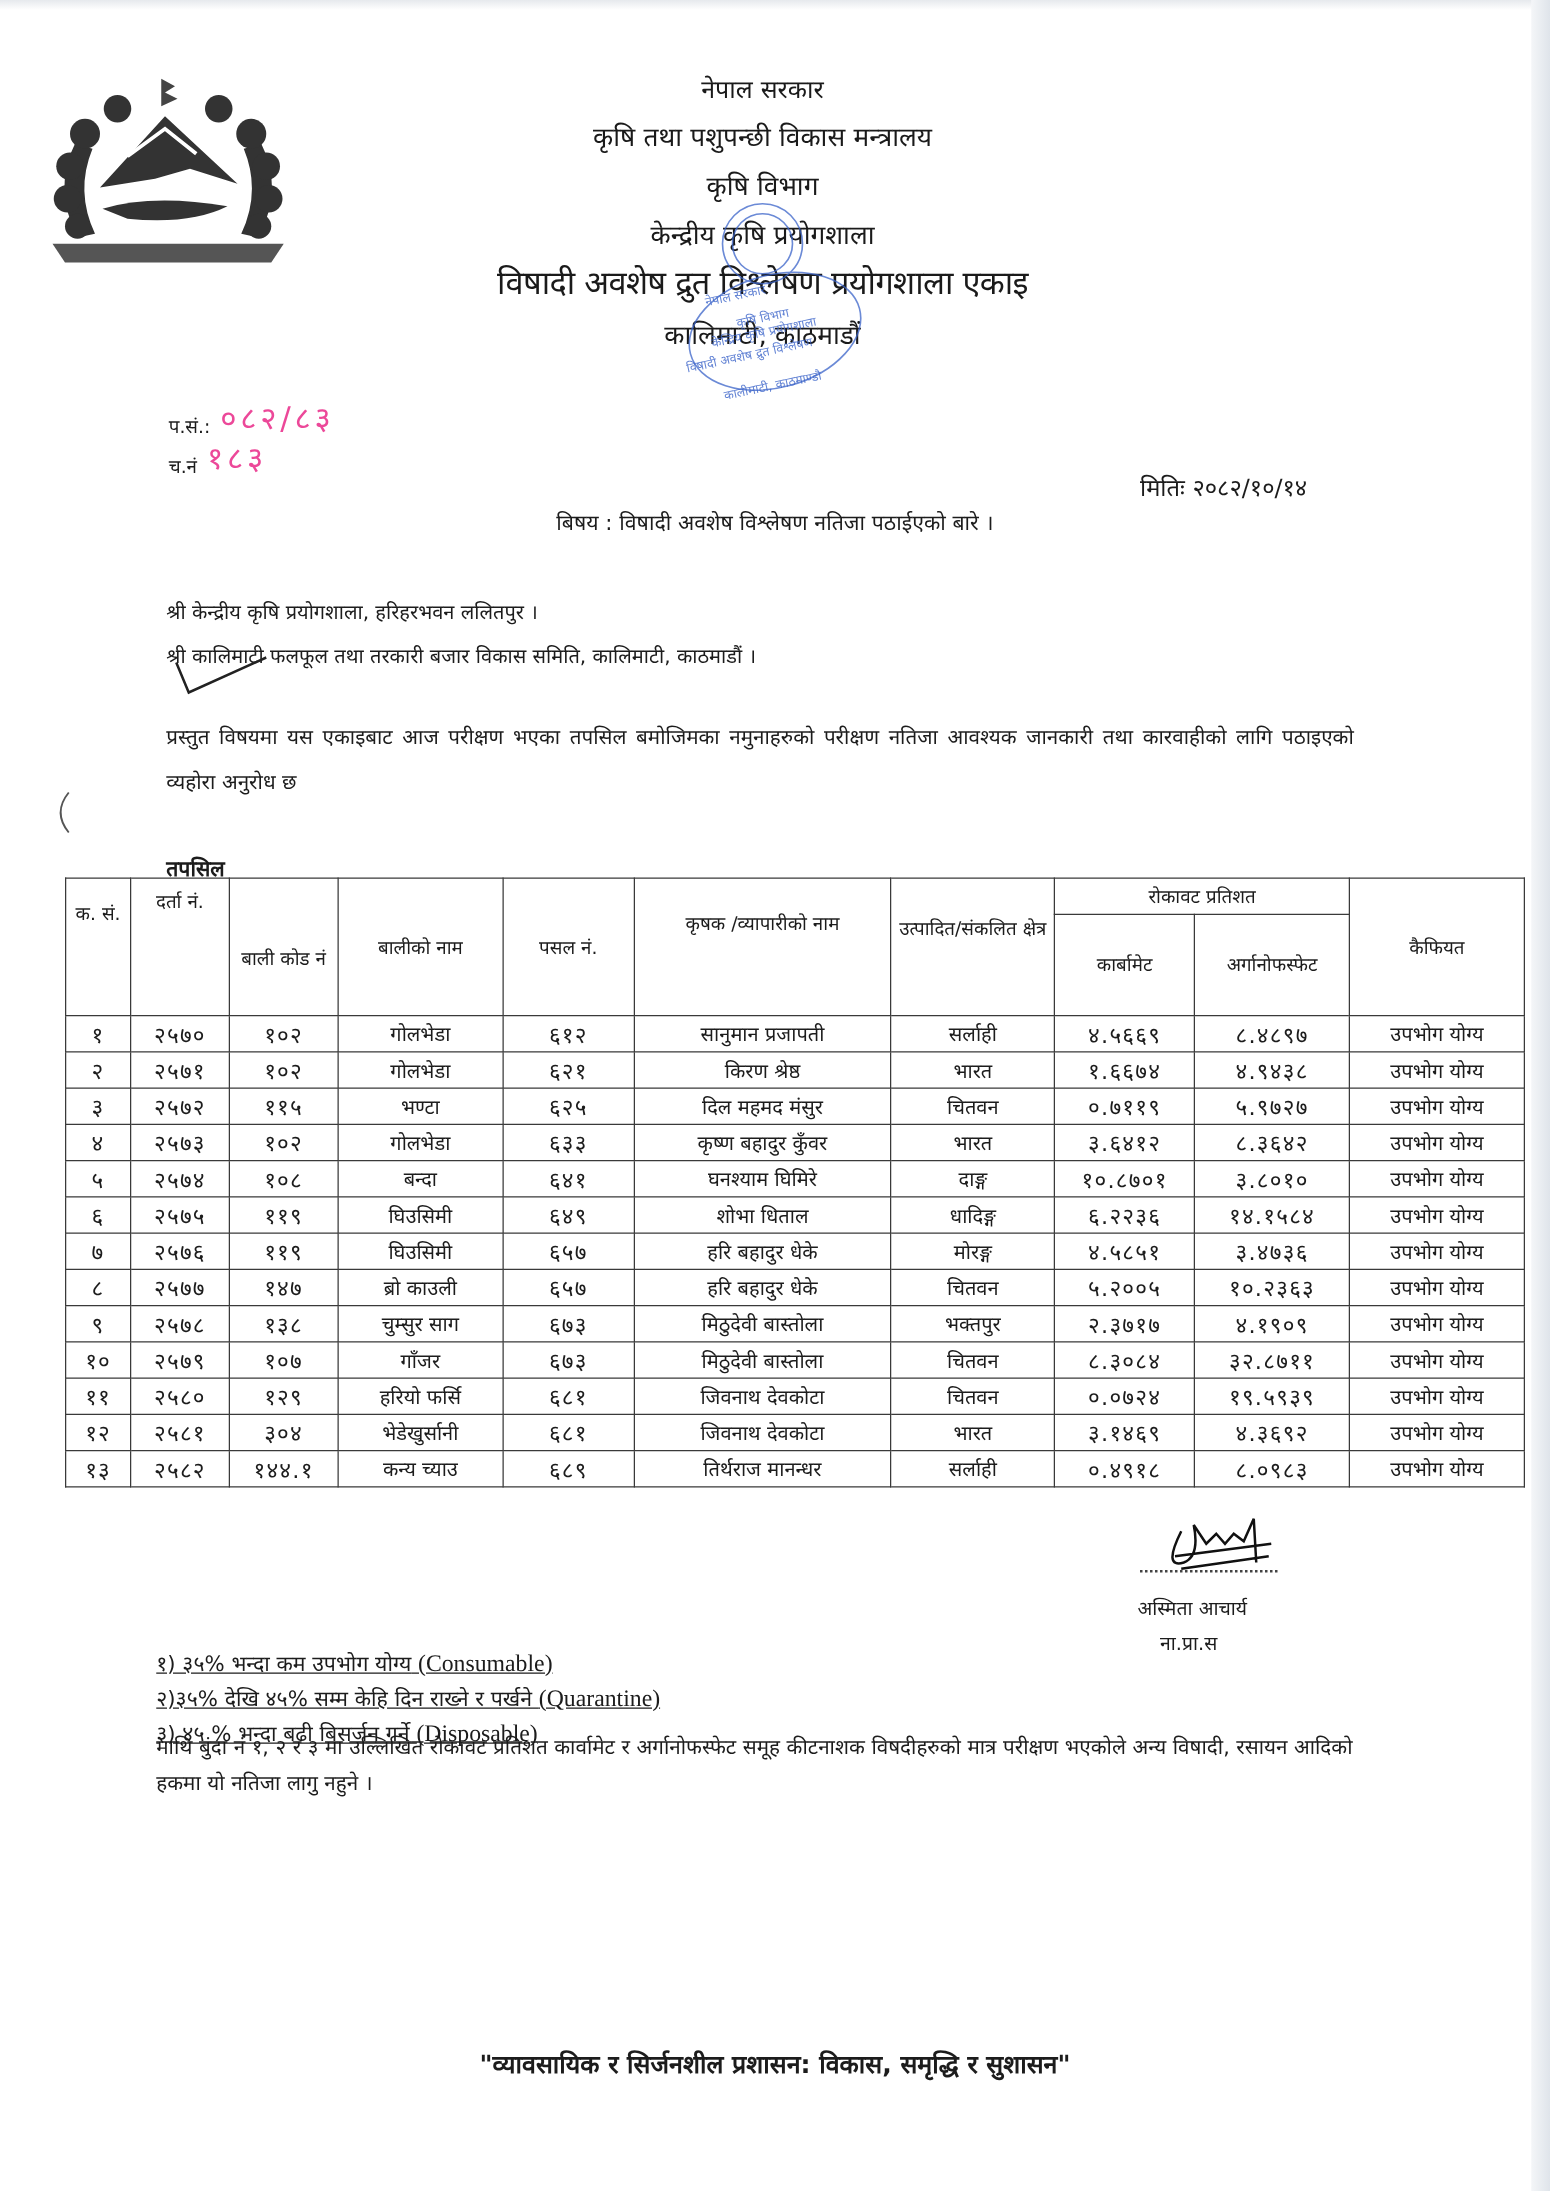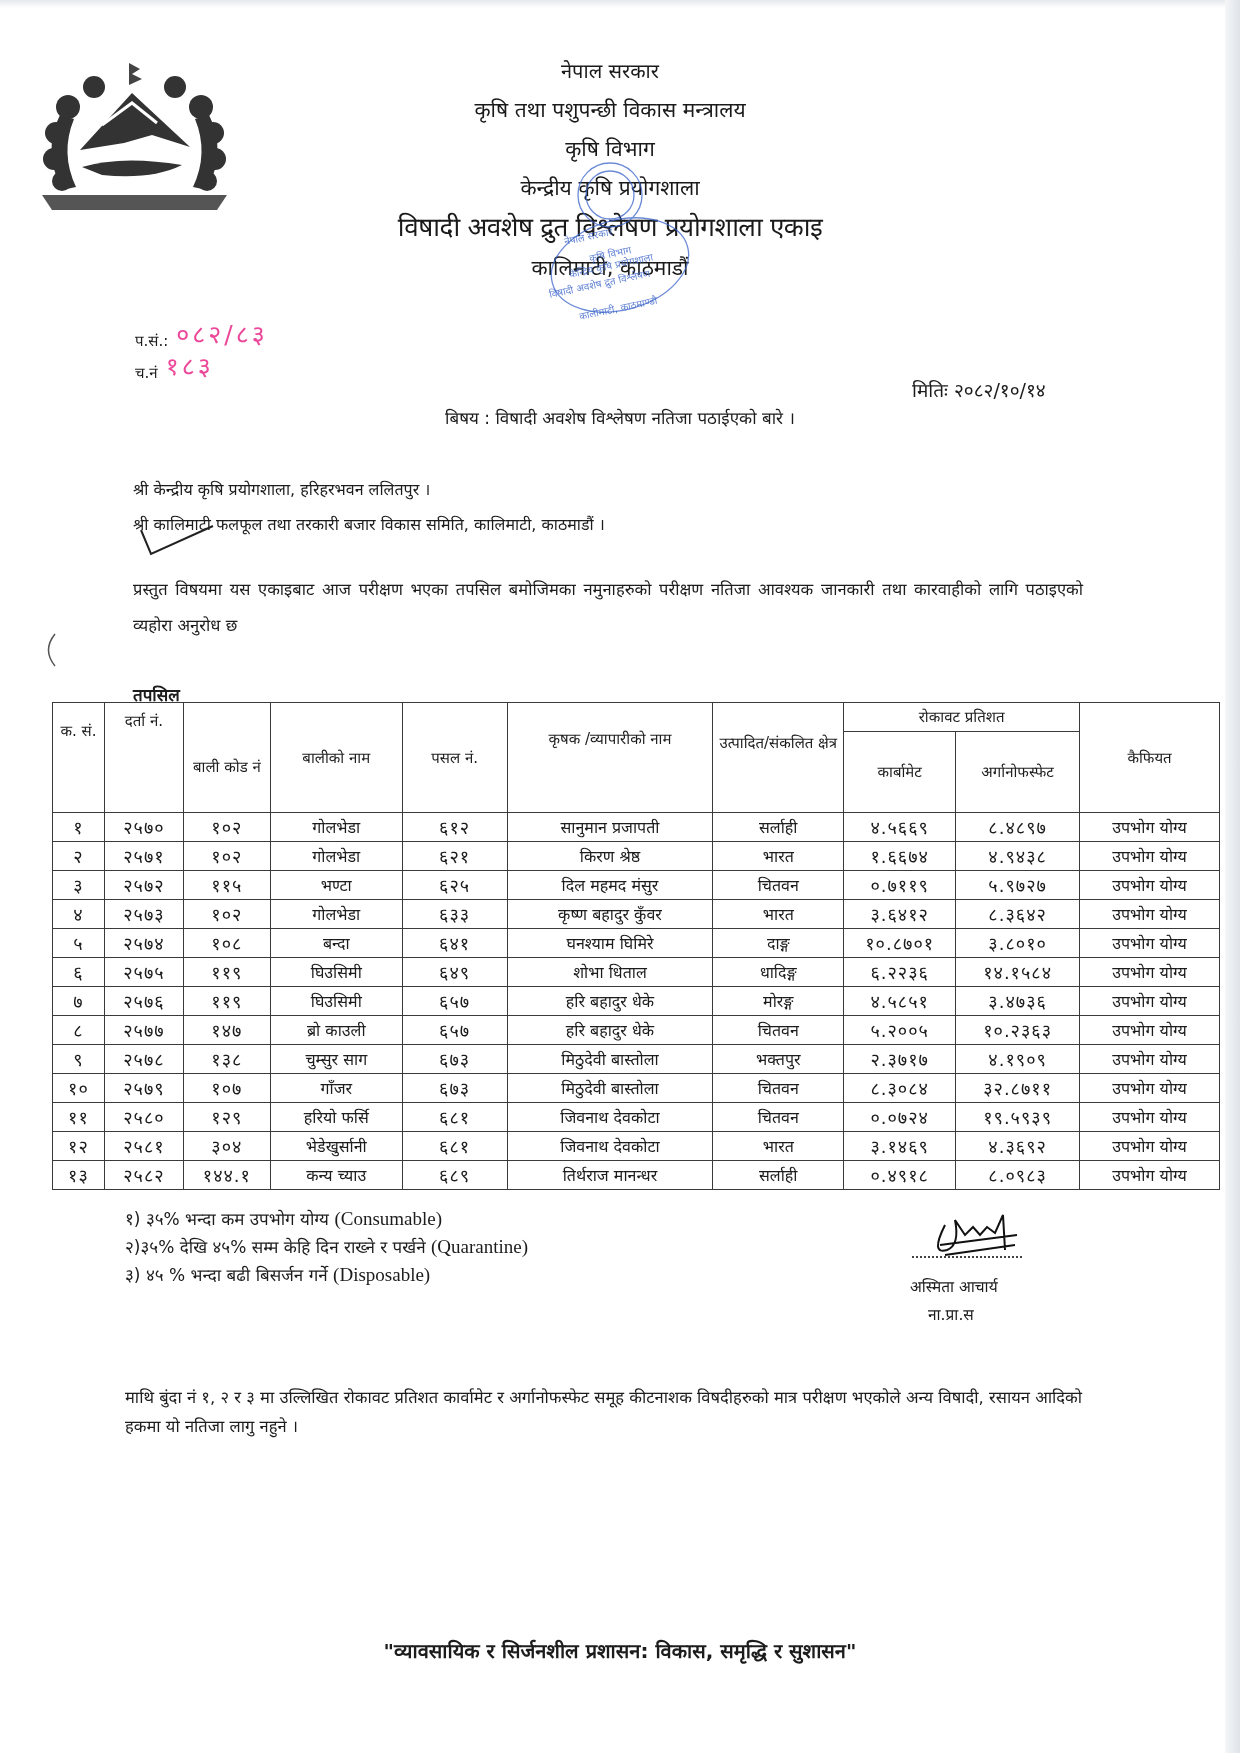--- a/index.html
+++ b/index.html
@@ -37,21 +37,21 @@
   col.c4 { width: 105px; } col.c5 { width: 206px; } col.c6 { width: 131px; } col.c7 { width: 112px; }
   col.c8 { width: 124px; } col.c9 { width: 140px; }
   tr.hdr-top th { height: 28px; }
   tr.hdr-bot th { height: 80px; }
 
   .signature { position: absolute; left: 925px; top: 1205px; width: 100px; height: 60px; }
   .sig-dots { position: absolute; left: 912px; top: 1256px; width: 110px; border-bottom: 2px dotted #444; }
   .sig-name { position: absolute; left: 910px; top: 1275px; font-size: 15.5px; }
   .sig-title { position: absolute; left: 928px; top: 1303px; font-size: 15.5px; }
 
-  .notes { position: absolute; left: 125px; top: 1205px; font-size: 17px; }
+  .notes { position: absolute; left: 125px; top: 1318px; font-size: 17px; text-decoration: underline; }
   .notes .n { height: 28px; line-height: 28px; }
   .notes .en { font-family: "Liberation Serif", serif; font-size: 19px; }
   .footnote { position: absolute; left: 125px; top: 1383px; width: 960px; font-size: 16.5px; line-height: 29px; }
   .motto { position: absolute; left: 0; width: 1240px; top: 1637px; text-align: center; font-size: 20px; font-weight: bold; }
 </style>
 </head>
 <body>
 
 <div class="top-edge"></div>
 <div class="page-edge"></div>

